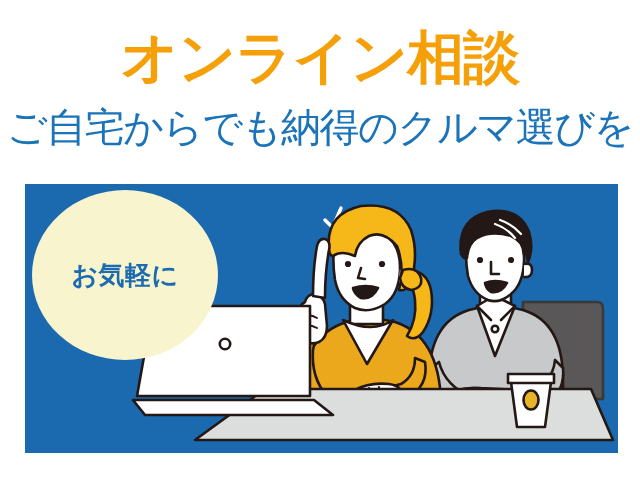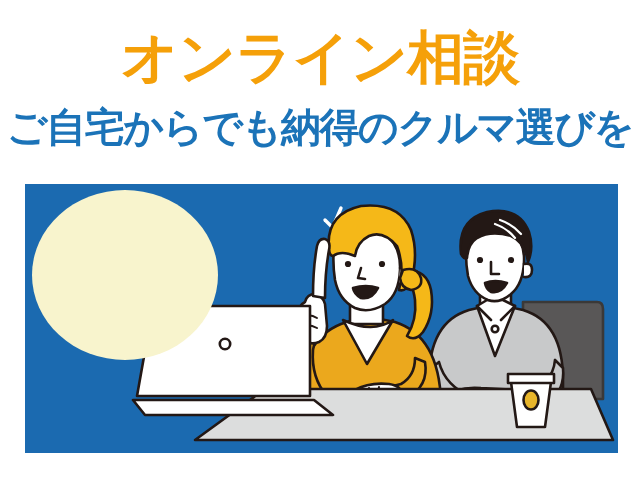--- a/index.html
+++ b/index.html
@@ -19,21 +19,21 @@
     font-size:57px;line-height:62px;
     font-weight:bold;
     letter-spacing:-1px;
     color:#f5a009;
     white-space:nowrap;
   }
   .subtitle{
     position:absolute;left:0;top:104px;width:640px;
     text-align:center;
     font-size:40px;line-height:46px;
-    font-weight:bold;
+    font-weight:normal;
     letter-spacing:-1.5px;
     color:#1b73b8;
     white-space:nowrap;
   }
 
   
   .panel{
     position:absolute;left:25px;top:184px;
     width:593px;height:269px;
     background:#1b6ab0;
@@ -160,16 +160,17 @@
         <g>
           <path d="M486 198 L492 243 L520 243 L526 198 Z" fill="#ffffff"></path>
           <path d="M483 190 L529 190 L529 199 L483 199 Z" fill="#ffffff"></path>
           <ellipse cx="506" cy="216" rx="7.5" ry="9.5" fill="#e8b52a"></ellipse>
         </g>
 
       </g>
     </svg>
 
     <div class="badge">
+      <div class="badge-line">お気軽に</div>
     </div>
 
   </div>
 </div>
 
 </body></html>

